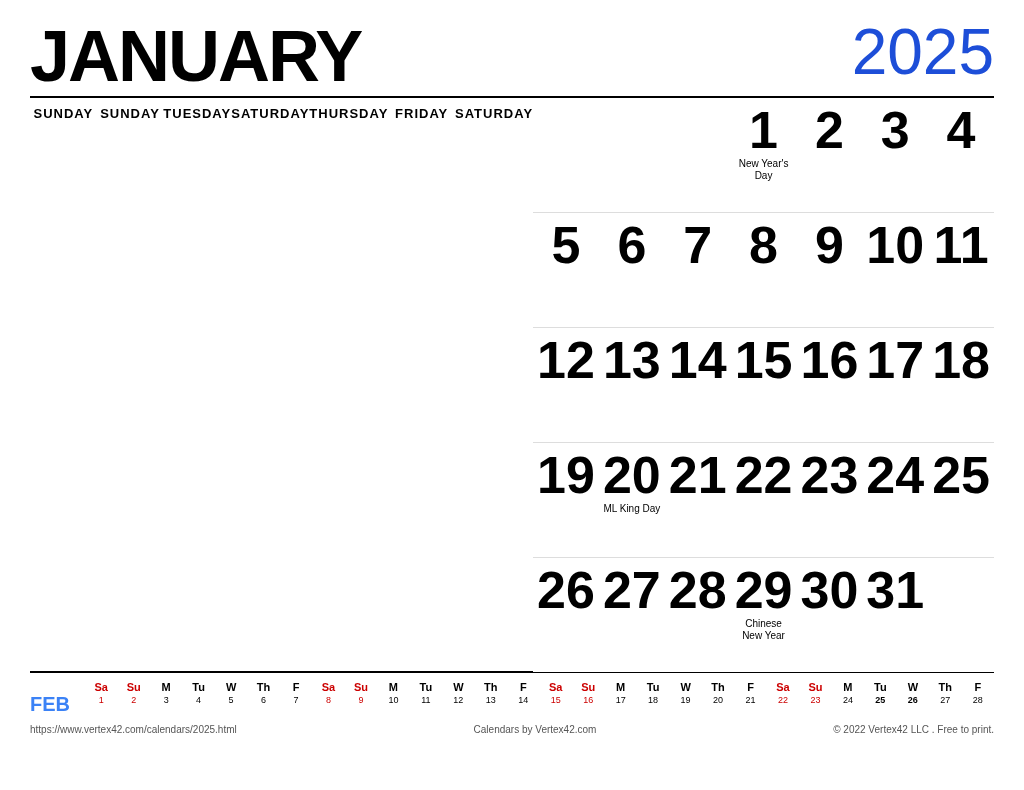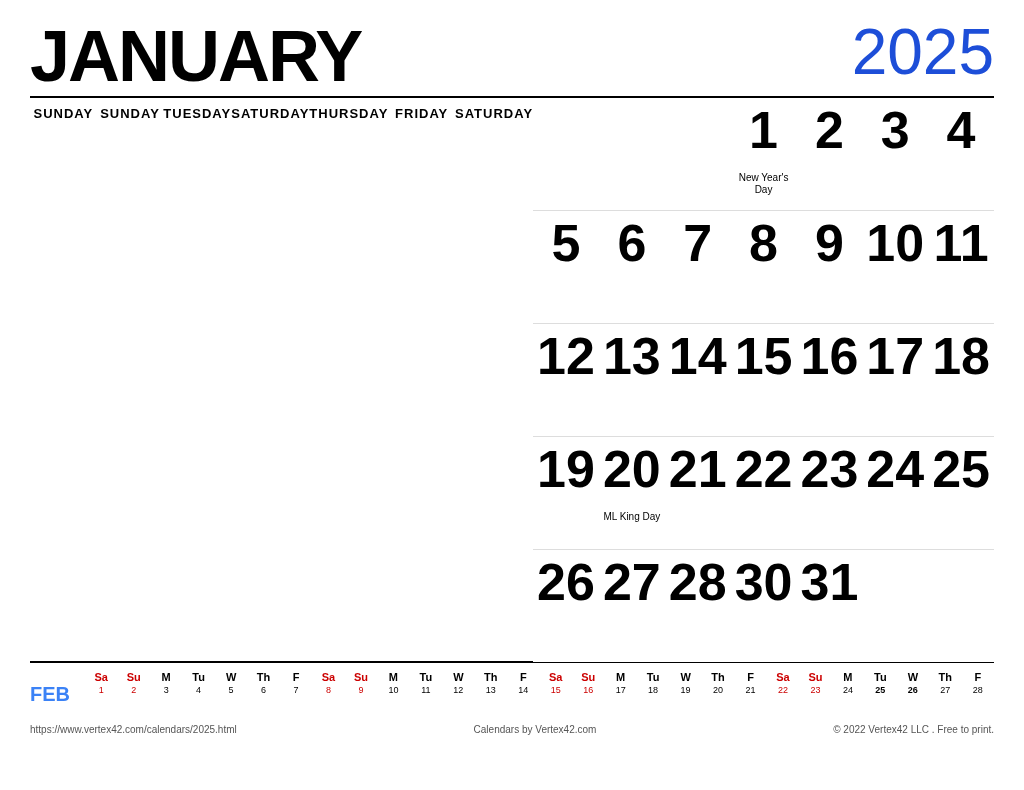--- a/index.html
+++ b/index.html
@@ -100,21 +100,21 @@
     }
 
     .day-number.empty {
       visibility: hidden;
     }
 
     .holiday-label {
       font-size: 10px;
       color: #000;
       text-align: center;
-      margin-top: 16px;
+      margin-top: 2px;
       line-height: 1.2;
     }
 
     .mini-calendar-section {
       border-top: 1.5px solid #000;
       padding: 8px 0 4px 0;
       display: flex;
       align-items: flex-start;
       gap: 10px;
     }
@@ -166,21 +166,20 @@
 
     .mini-day.bold {
       font-weight: 700;
     }
 
     .footer-row {
       display: flex;
       justify-content: space-between;
       align-items: flex-end;
       padding: 4px 0 2px 0;
-      margin-top: 10px;
     }
 
     .footer-text {
       font-size: 10px;
       color: #555;
     }
   </style>
 </head>
 <body>
 
@@ -300,20 +299,24 @@
         </div>
         <div class="week-row">
           <div class="day-cell">
             <div class="day-number">26</div>
           </div>
           <div class="day-cell">
             <div class="day-number">27</div>
           </div>
           <div class="day-cell">
             <div class="day-number">28</div>
+          </div>
+          <div class="day-cell">
+            <div class="day-number">29</div>
+            <div class="holiday-label">Chinese New Year</div>
           </div>
           <div class="day-cell">
             <div class="day-number">30</div>
           </div>
           <div class="day-cell">
             <div class="day-number">31</div>
           </div>
           <div class="day-cell">
             <div class="day-number empty">0</div>
           </div>

